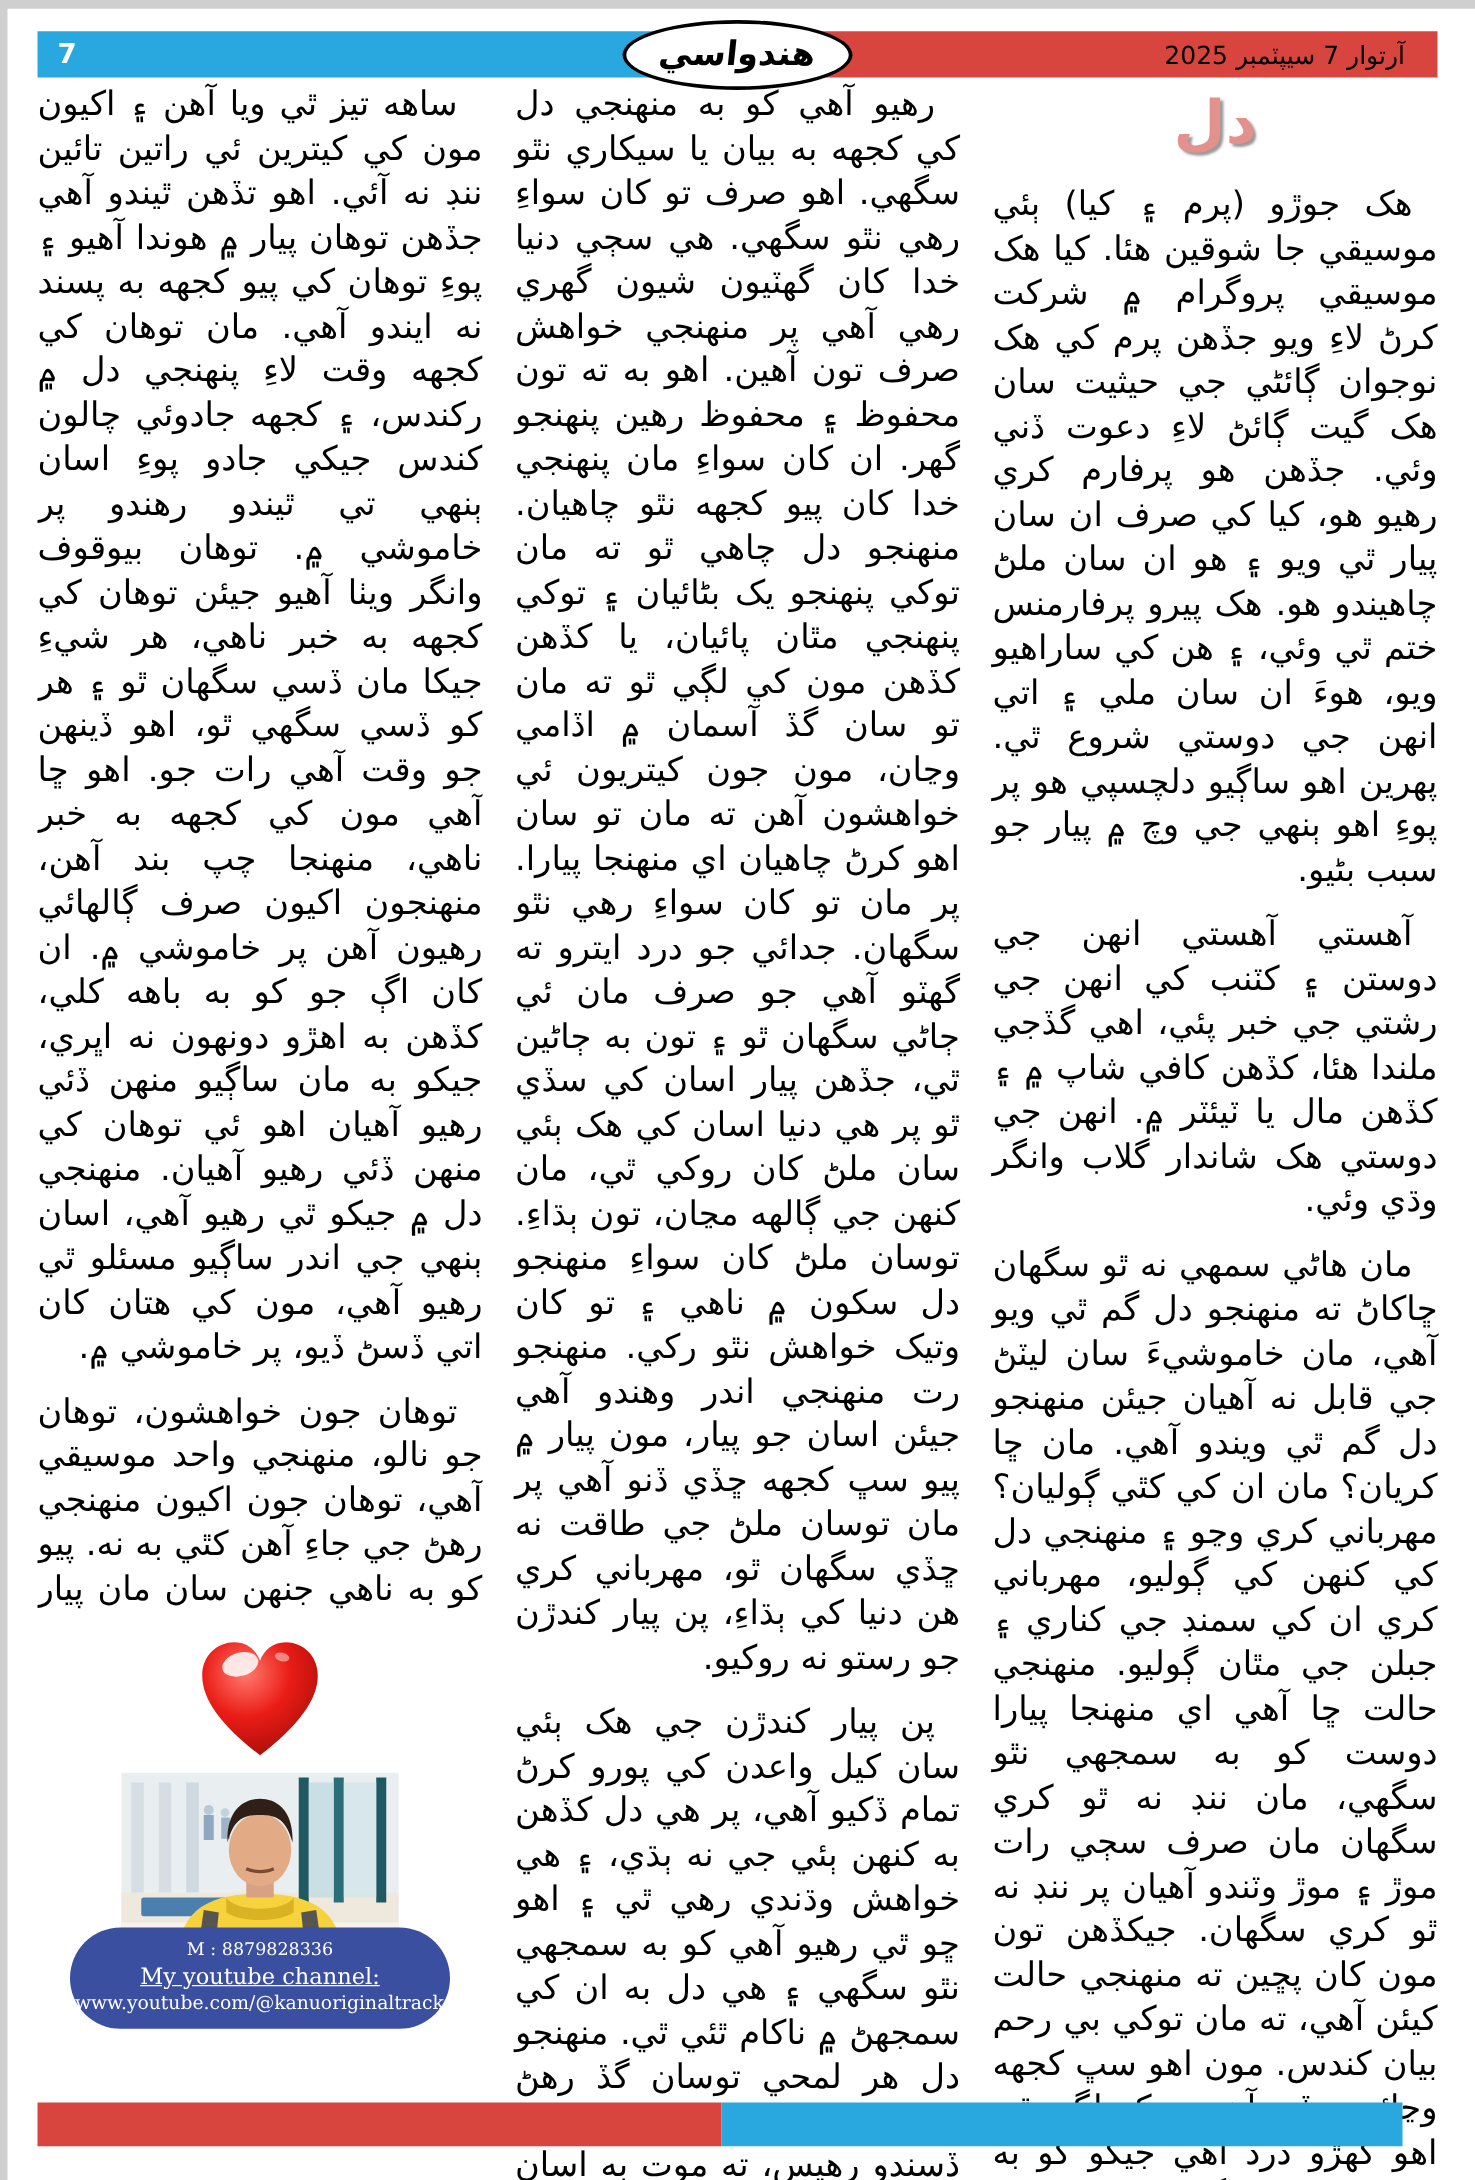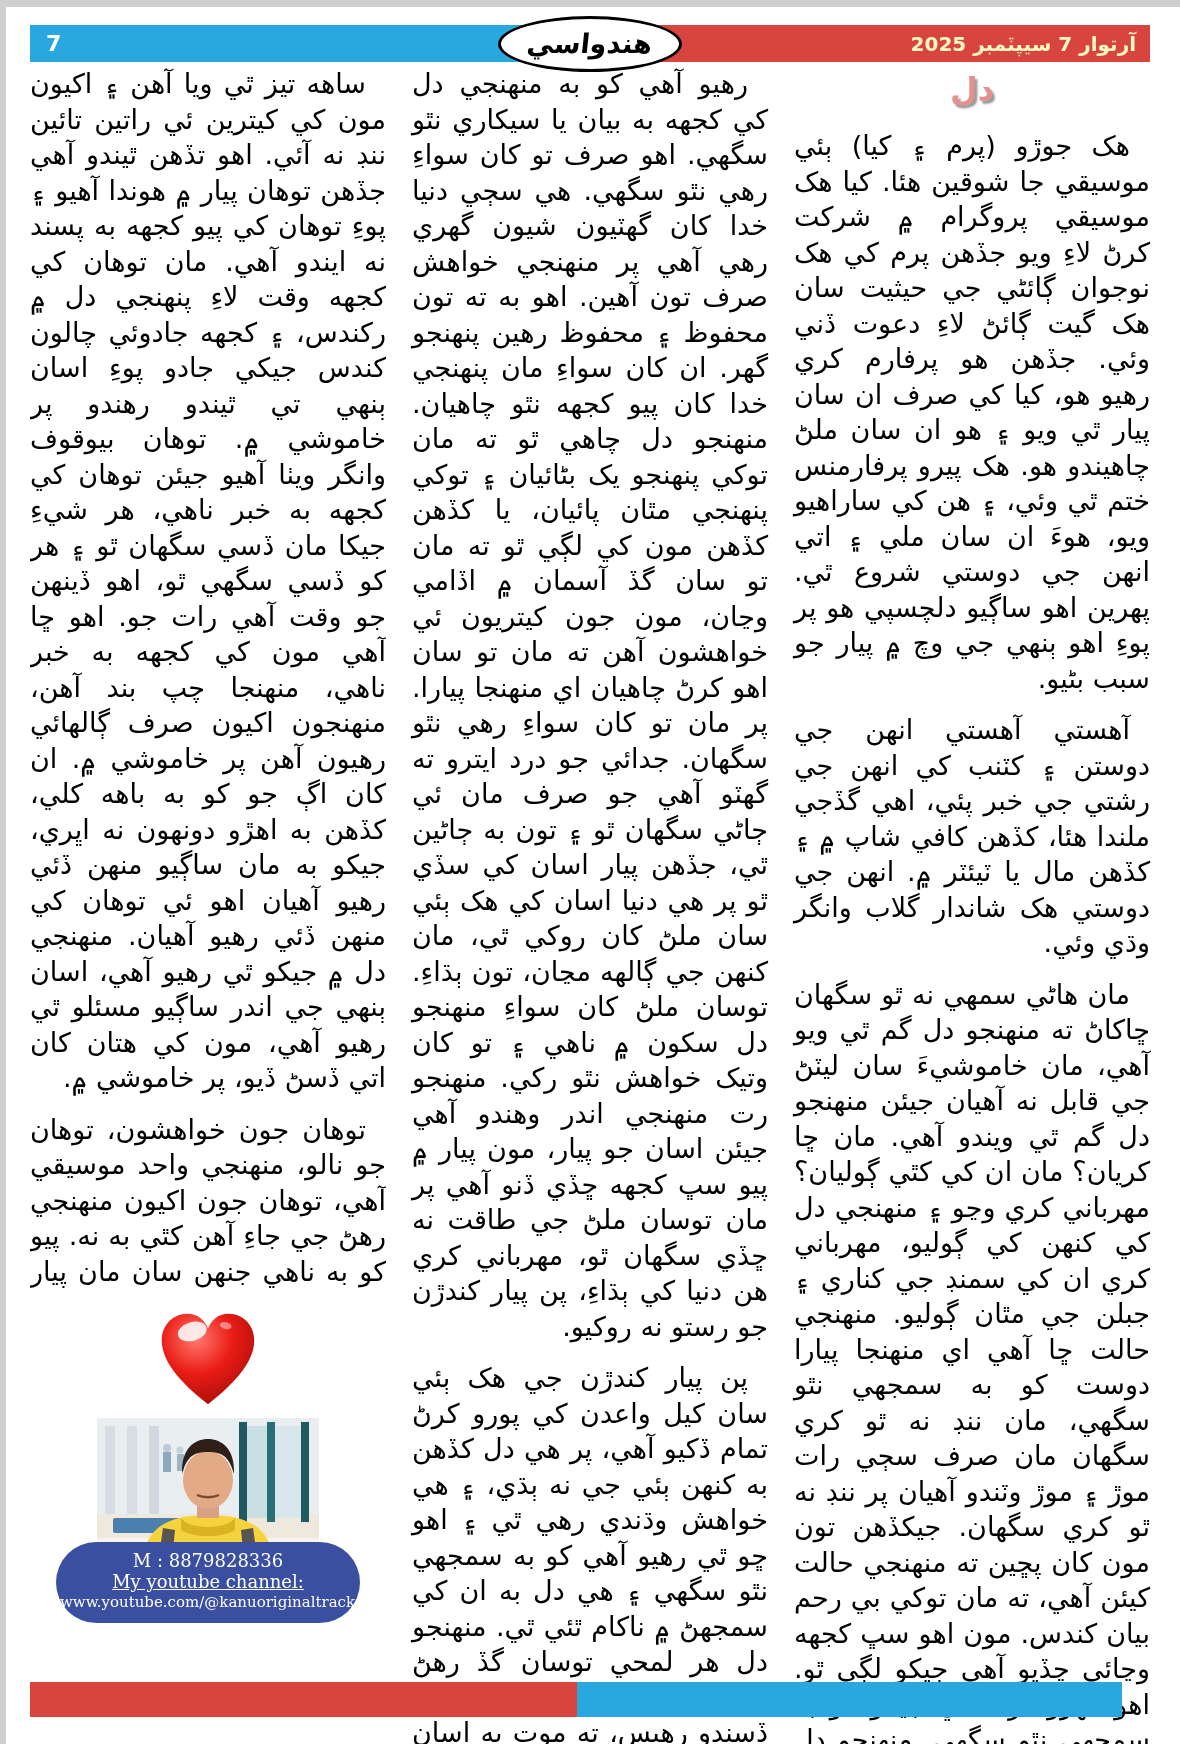--- a/index.html
+++ b/index.html
@@ -6,46 +6,46 @@
   .page{position:relative;width:1180px;height:1744px;background:#ffffff;overflow:hidden;
         font-family:"DejaVu Sans",sans-serif;}
   .edge-top{position:absolute;top:0;left:0;width:1180px;height:7px;background:#cfcfcf;}
   .edge-left{position:absolute;top:0;left:0;width:6px;height:1744px;background:#cfcfcf;}
 
   
   .header{position:absolute;top:25px;left:30px;width:1120px;height:37px;display:flex;}
   .header-blue{width:50%;height:100%;background:#29a8e0;display:flex;align-items:center;}
   .header-red{width:50%;height:100%;background:#d7453e;display:flex;align-items:center;justify-content:flex-end;}
   .pgnum{color:#ffffff;font-weight:bold;font-size:22px;padding-left:16px;line-height:37px;}
-  .date{color:#fef9c3;font-weight:bold;font-size:20px;padding-right:14px;direction:rtl;}
+  .date{color:#000000;font-weight:normal;font-size:20px;padding-right:26px;direction:rtl;}
   .masthead{position:absolute;left:50%;top:50%;transform:translate(-50%,-50%);
             width:178px;height:50px;background:#ffffff;border:3px solid #000000;border-radius:50%;
             display:flex;align-items:center;justify-content:center;z-index:3;}
   .masthead span{font-weight:bold;font-size:27px;color:#000;transform:skewX(-6deg);direction:rtl;}
 
   
   .columns{position:absolute;top:66px;left:30px;width:1120px;height:1600px;
            display:flex;flex-direction:row-reverse;gap:26px;}
   .col{width:356px;direction:rtl;}
   .col p{margin:0 0 16px 0;font-size:27px;line-height:35.5px;text-align:justify;
          text-indent:20px;color:#000;}
-  .headline{text-align:center;font-size:32px;font-weight:bold;color:#e2918c;
+  .headline{text-align:center;font-size:48px;font-weight:bold;color:#e2918c;
             text-shadow:2.5px 2.5px 2px #9a9a9a;margin:4px 0 20px 0;}
   .text-clip{height:1224px;overflow:hidden;}
 
   
   .author-block{margin-top:10px;text-align:center;direction:ltr;}
   .heart-wrap{display:block;margin:0 auto;}
   .author-name{font-family:"DejaVu Serif",serif;font-weight:bold;font-size:22px;color:#111;
                margin:6px 0 10px 0;}
   .photo{position:relative;width:222px;height:152px;margin:0 auto;display:block;}
   .contact-pill{position:relative;width:296px;margin:-28px auto 0 auto;background:#3b4fa1;
                 border-radius:44px;padding:8px 4px 11px 4px;color:#ffffff;
                 font-family:"DejaVu Serif",serif;z-index:4;direction:ltr;}
-  .contact-pill .l1{font-size:18px;line-height:21px;}
+  .contact-pill .l1{font-size:14px;line-height:21px;}
   .contact-pill .l2{font-size:18px;line-height:21px;text-decoration:underline;}
   .contact-pill .l3{font-size:15px;line-height:20px;white-space:nowrap;}
 
   
   .footer{position:absolute;top:1682px;left:30px;width:1092px;height:35px;display:flex;z-index:5;}
   .footer-red{width:547px;height:100%;background:#d7453e;}
   .footer-blue{width:545px;height:100%;background:#29a8e0;}
 </style>
 </head>
 <body>

